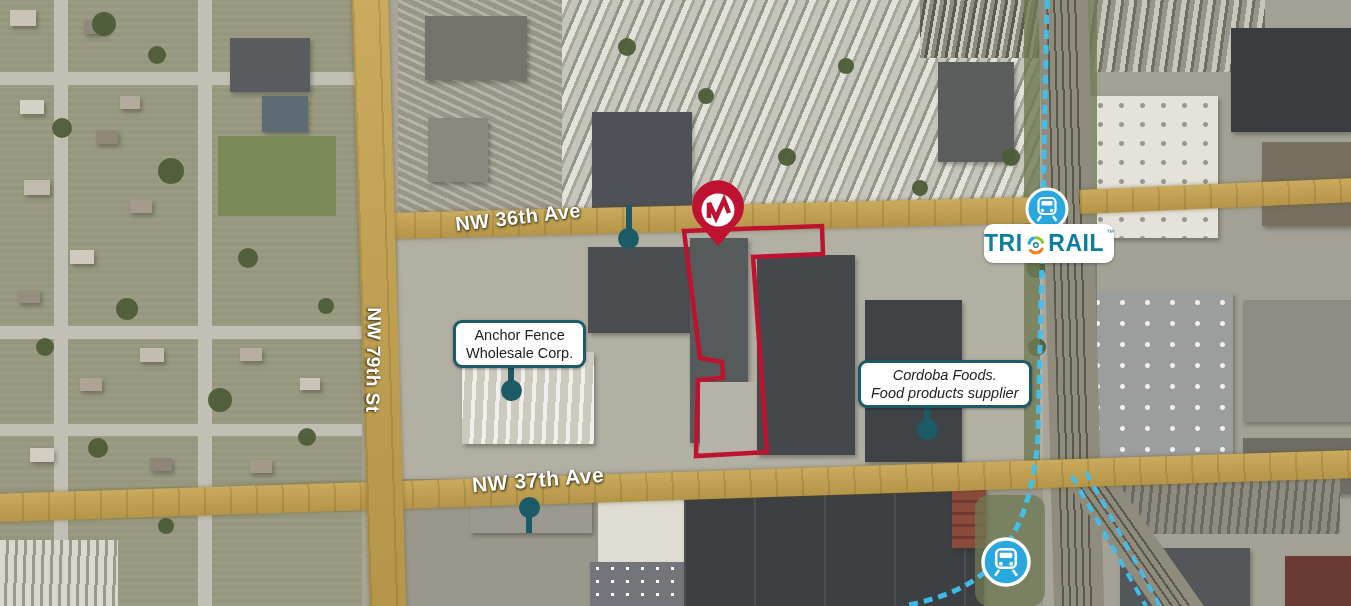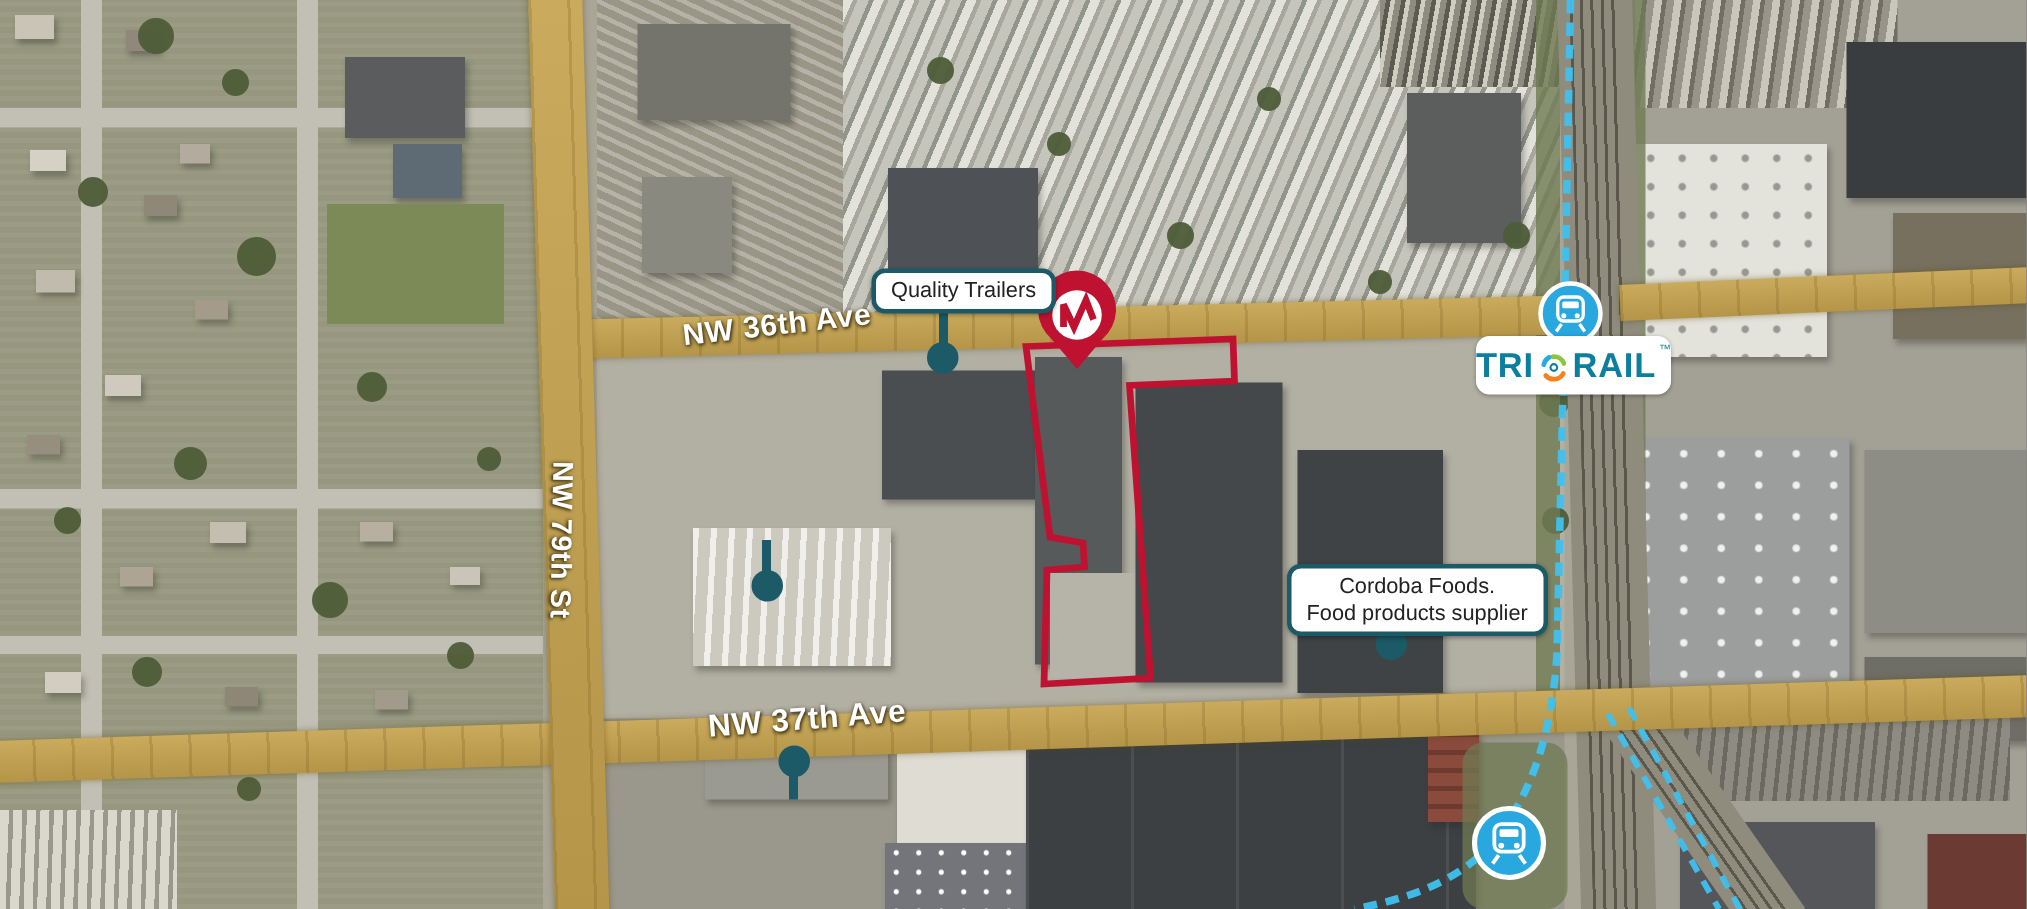--- a/index.html
+++ b/index.html
@@ -183,30 +183,31 @@
       <rect x="-8.5" y="-11" width="17" height="16" rx="4" fill="none" stroke="#ffffff" stroke-width="2.2"></rect>
       <rect x="-5.5" y="-8" width="11" height="4.5" rx="1" fill="#ffffff"></rect>
       <circle cx="-4.5" cy="1.5" r="1.7" fill="#ffffff"></circle>
       <circle cx="4.5" cy="1.5" r="1.7" fill="#ffffff"></circle>
       <path d="M-6,7 L-9.5,12 M6,7 L9.5,12" stroke="#ffffff" stroke-width="2.2"></path>
     </g>
   </svg>
 
   <div class="stem" style="left:626px;top:205px;height:33px;"></div>
   <div class="dot" style="left:618px;top:228px;"></div>
-  <div class="callout" style="left:581px;top:179px;">
-    <span>Quality Trailers</span>
-  </div>
 
   <div class="stem" style="left:508px;top:360px;height:24px;"></div>
   <div class="dot" style="left:501px;top:380px;"></div>
+  <div class="callout" style="left:453px;top:320px;">
+    <div>Anchor Fence</div>
+    <div>Wholesale Corp.</div>
+  </div>
 
   <div class="stem" style="left:924px;top:400px;height:24px;"></div>
   <div class="dot" style="left:917px;top:419px;"></div>
-  <div class="callout" style="left:858px;top:376px;">
+  <div class="callout" style="left:858px;top:360px;font-style:italic;">
     <div>Cordoba Foods.</div>
     <div>Food products supplier</div>
   </div>
 
   <div class="stem" style="left:526px;top:510px;height:23px;"></div>
   <div class="dot" style="left:519px;top:497px;"></div>
 
   <div class="trirail">
     <span class="t">TRI</span>
     <svg width="22" height="22" viewBox="-11 -11 22 22" style="margin:3px 1px 0;">

